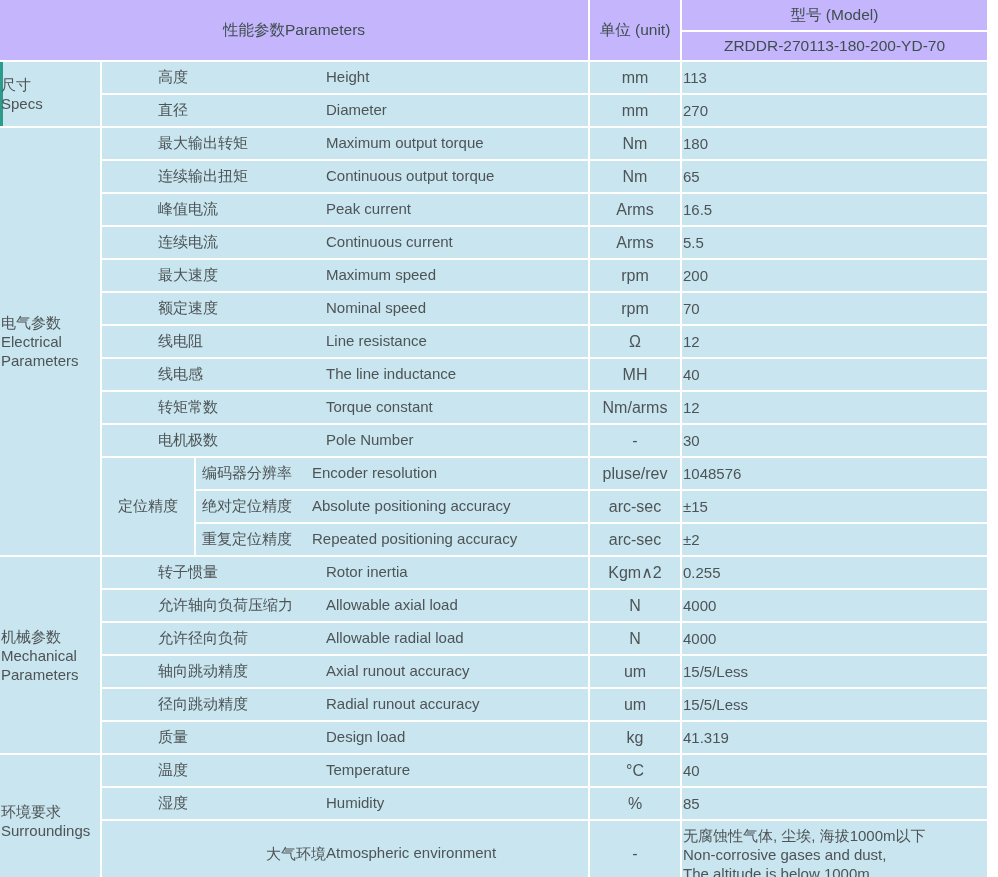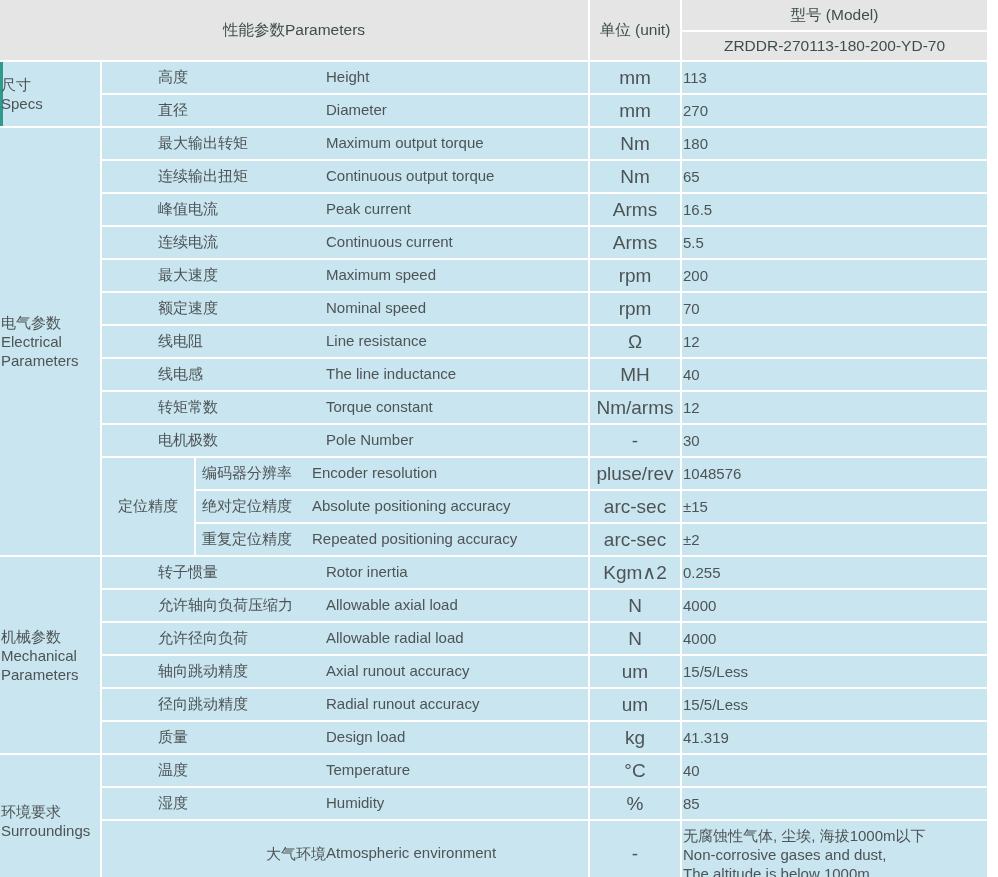--- a/index.html
+++ b/index.html
@@ -11,21 +11,21 @@
   .wrap{width:998px;}
   table.spec{
     border-collapse:separate;
     border-spacing:2px;
     margin:-2px 0 0 -2px;
     table-layout:fixed;
   }
   td,th{overflow:hidden;}
   
   .g{
-    background:#e5e5e5;
+    background:#c4b5fd;
     color:#3e4e4c;
     font-size:15.5px;
     font-weight:normal;
     text-align:center;
     vertical-align:middle;
   }
   th.hdr-params{height:58px;margin-top:40px;}
   th.hdr-model{height:28px;}
   th.hdr-model2{height:26px;margin-left:28px;}
   
@@ -39,21 +39,21 @@
     text-align:left;
     line-height:19px;
   }
   .group-cell.specs{box-shadow:inset 3px 0 0 #2e9a8b;}
   .label-cell{padding-left:56px;text-align:left;}
   .label-cell .zh{display:inline-block;width:168px;vertical-align:middle;}
   .sub-label-cell{padding-left:6px;text-align:left;}
   .sub-label-cell .zh{display:inline-block;width:110px;vertical-align:middle;}
   .zh-center{text-align:right;}
   .sub-cell{text-align:center;}
-  .unit-cell{text-align:center;font-size:19px;}
+  .unit-cell{text-align:center;font-size:16px;}
   .val-cell{}
   tr.r td{height:29px;}
   tr.r-big td{height:64px;}
   .multiline div{line-height:19px;}
 </style>
 </head>
 <body>
 
 <div class="wrap">
 <table class="spec">

